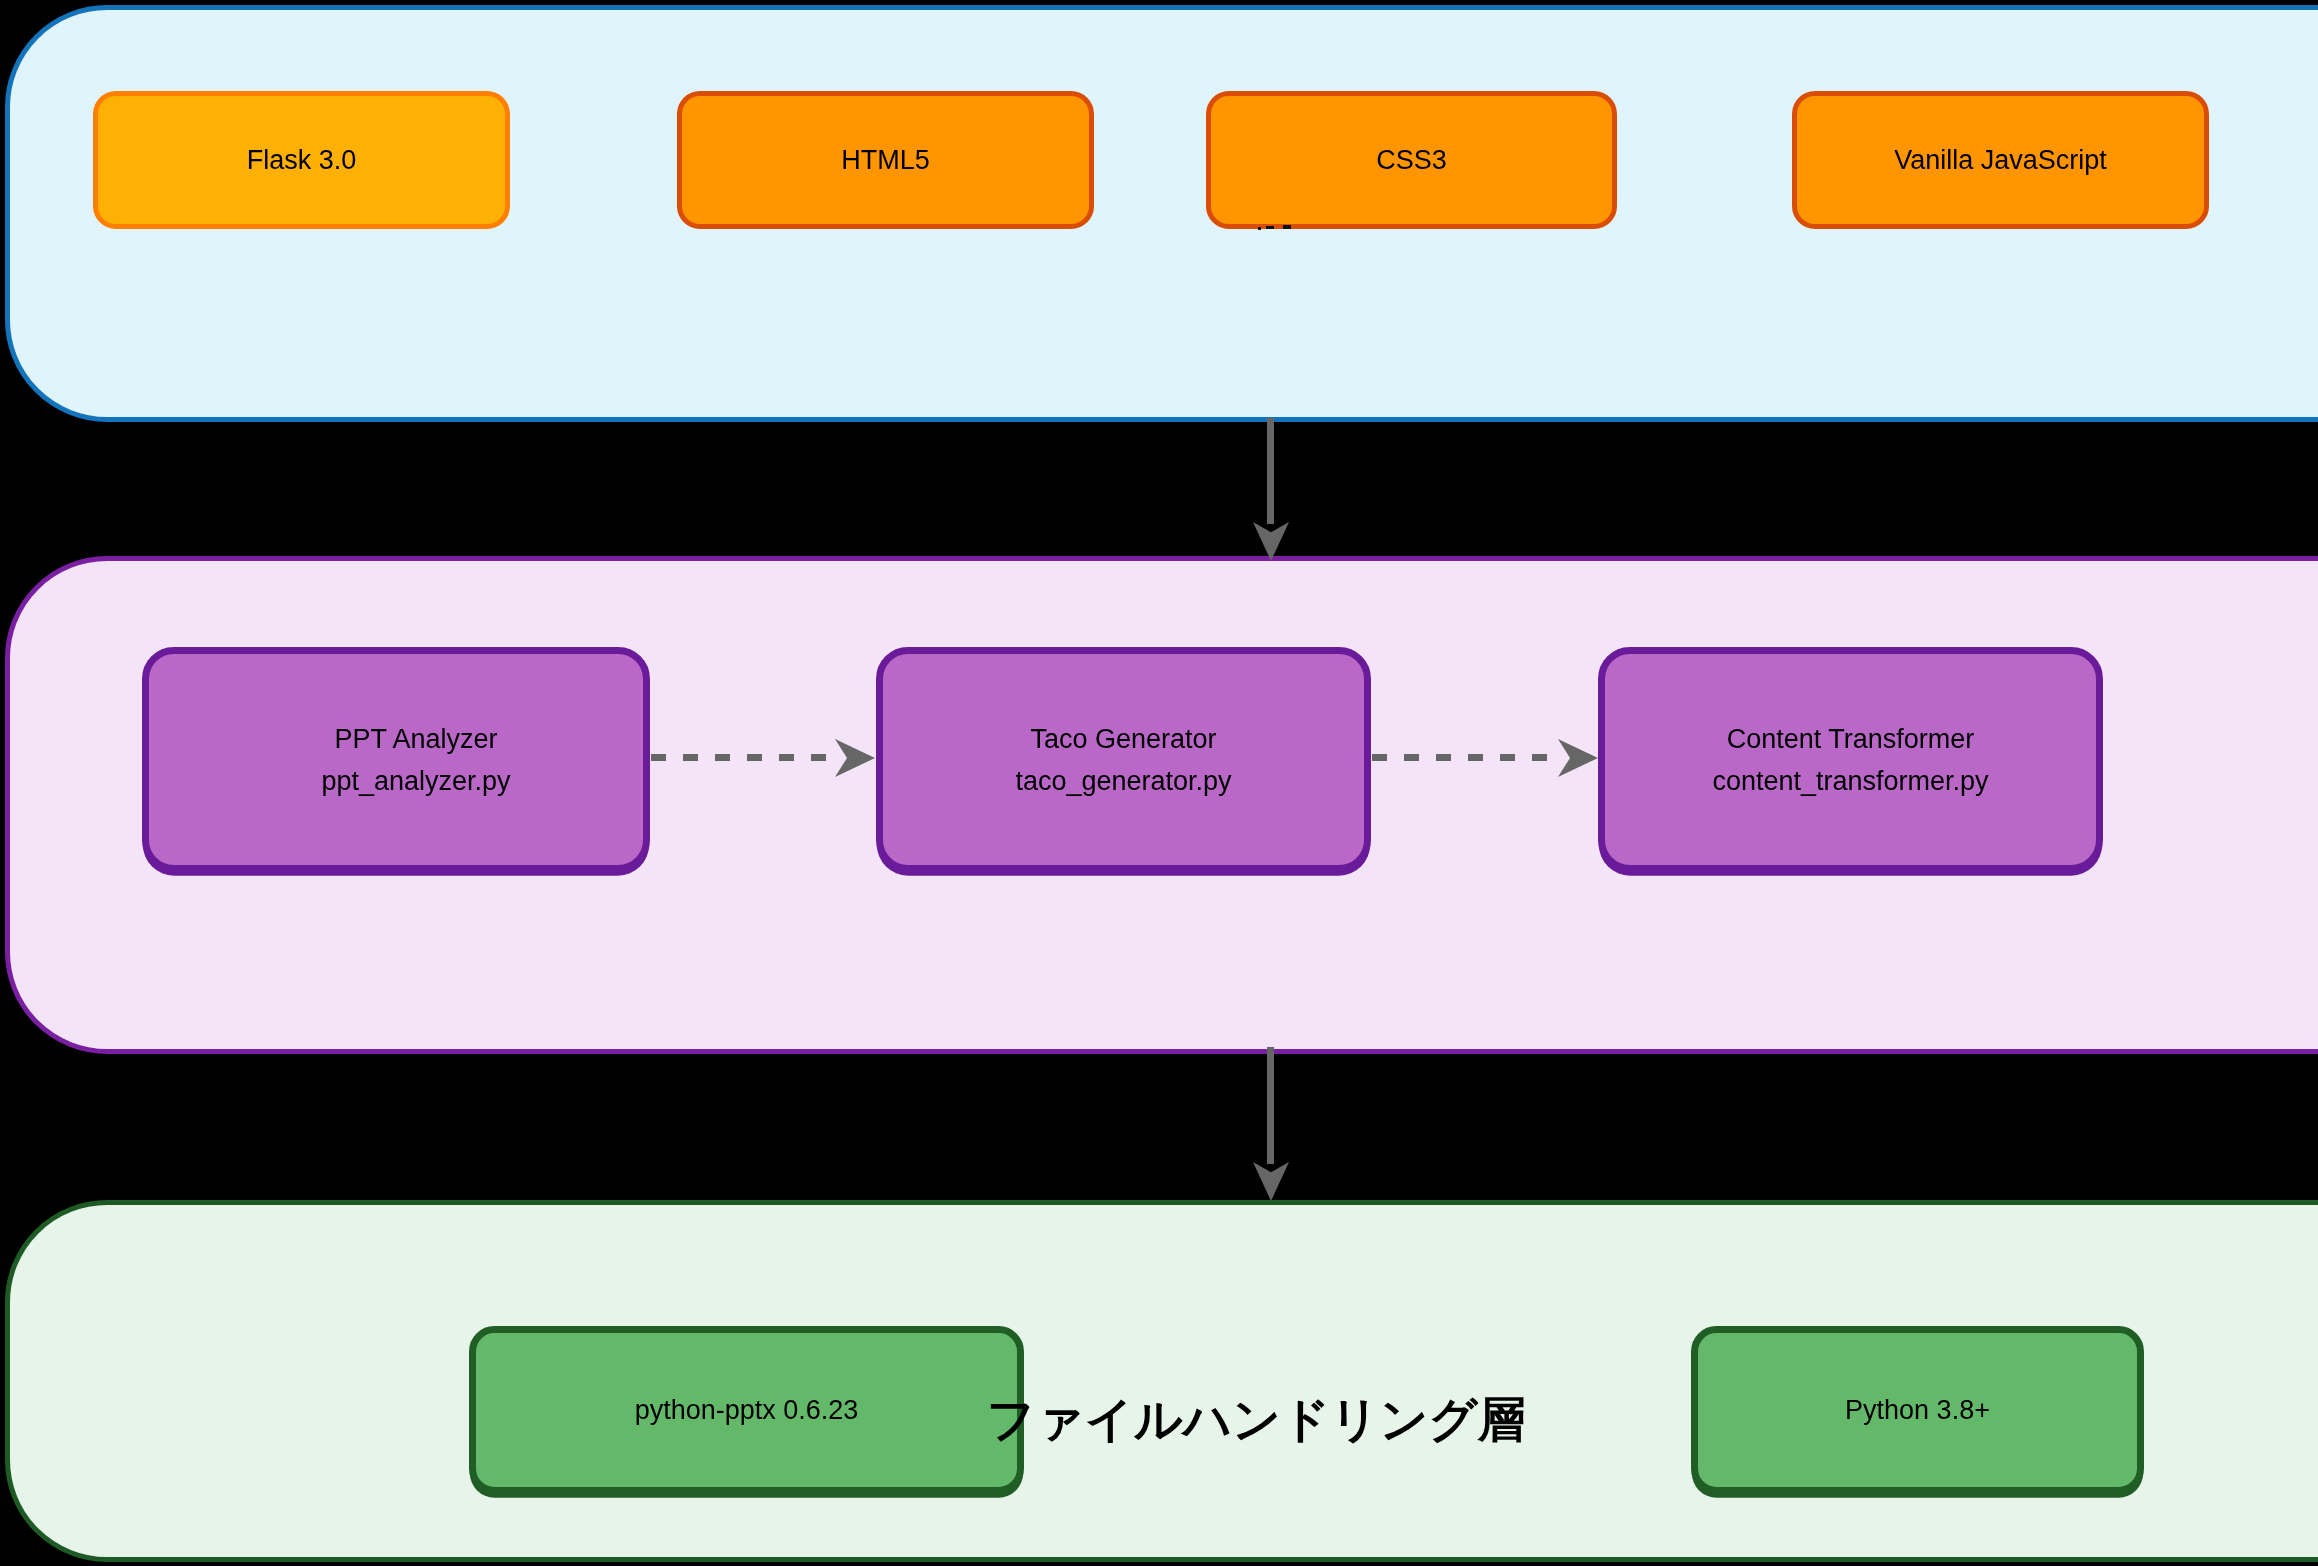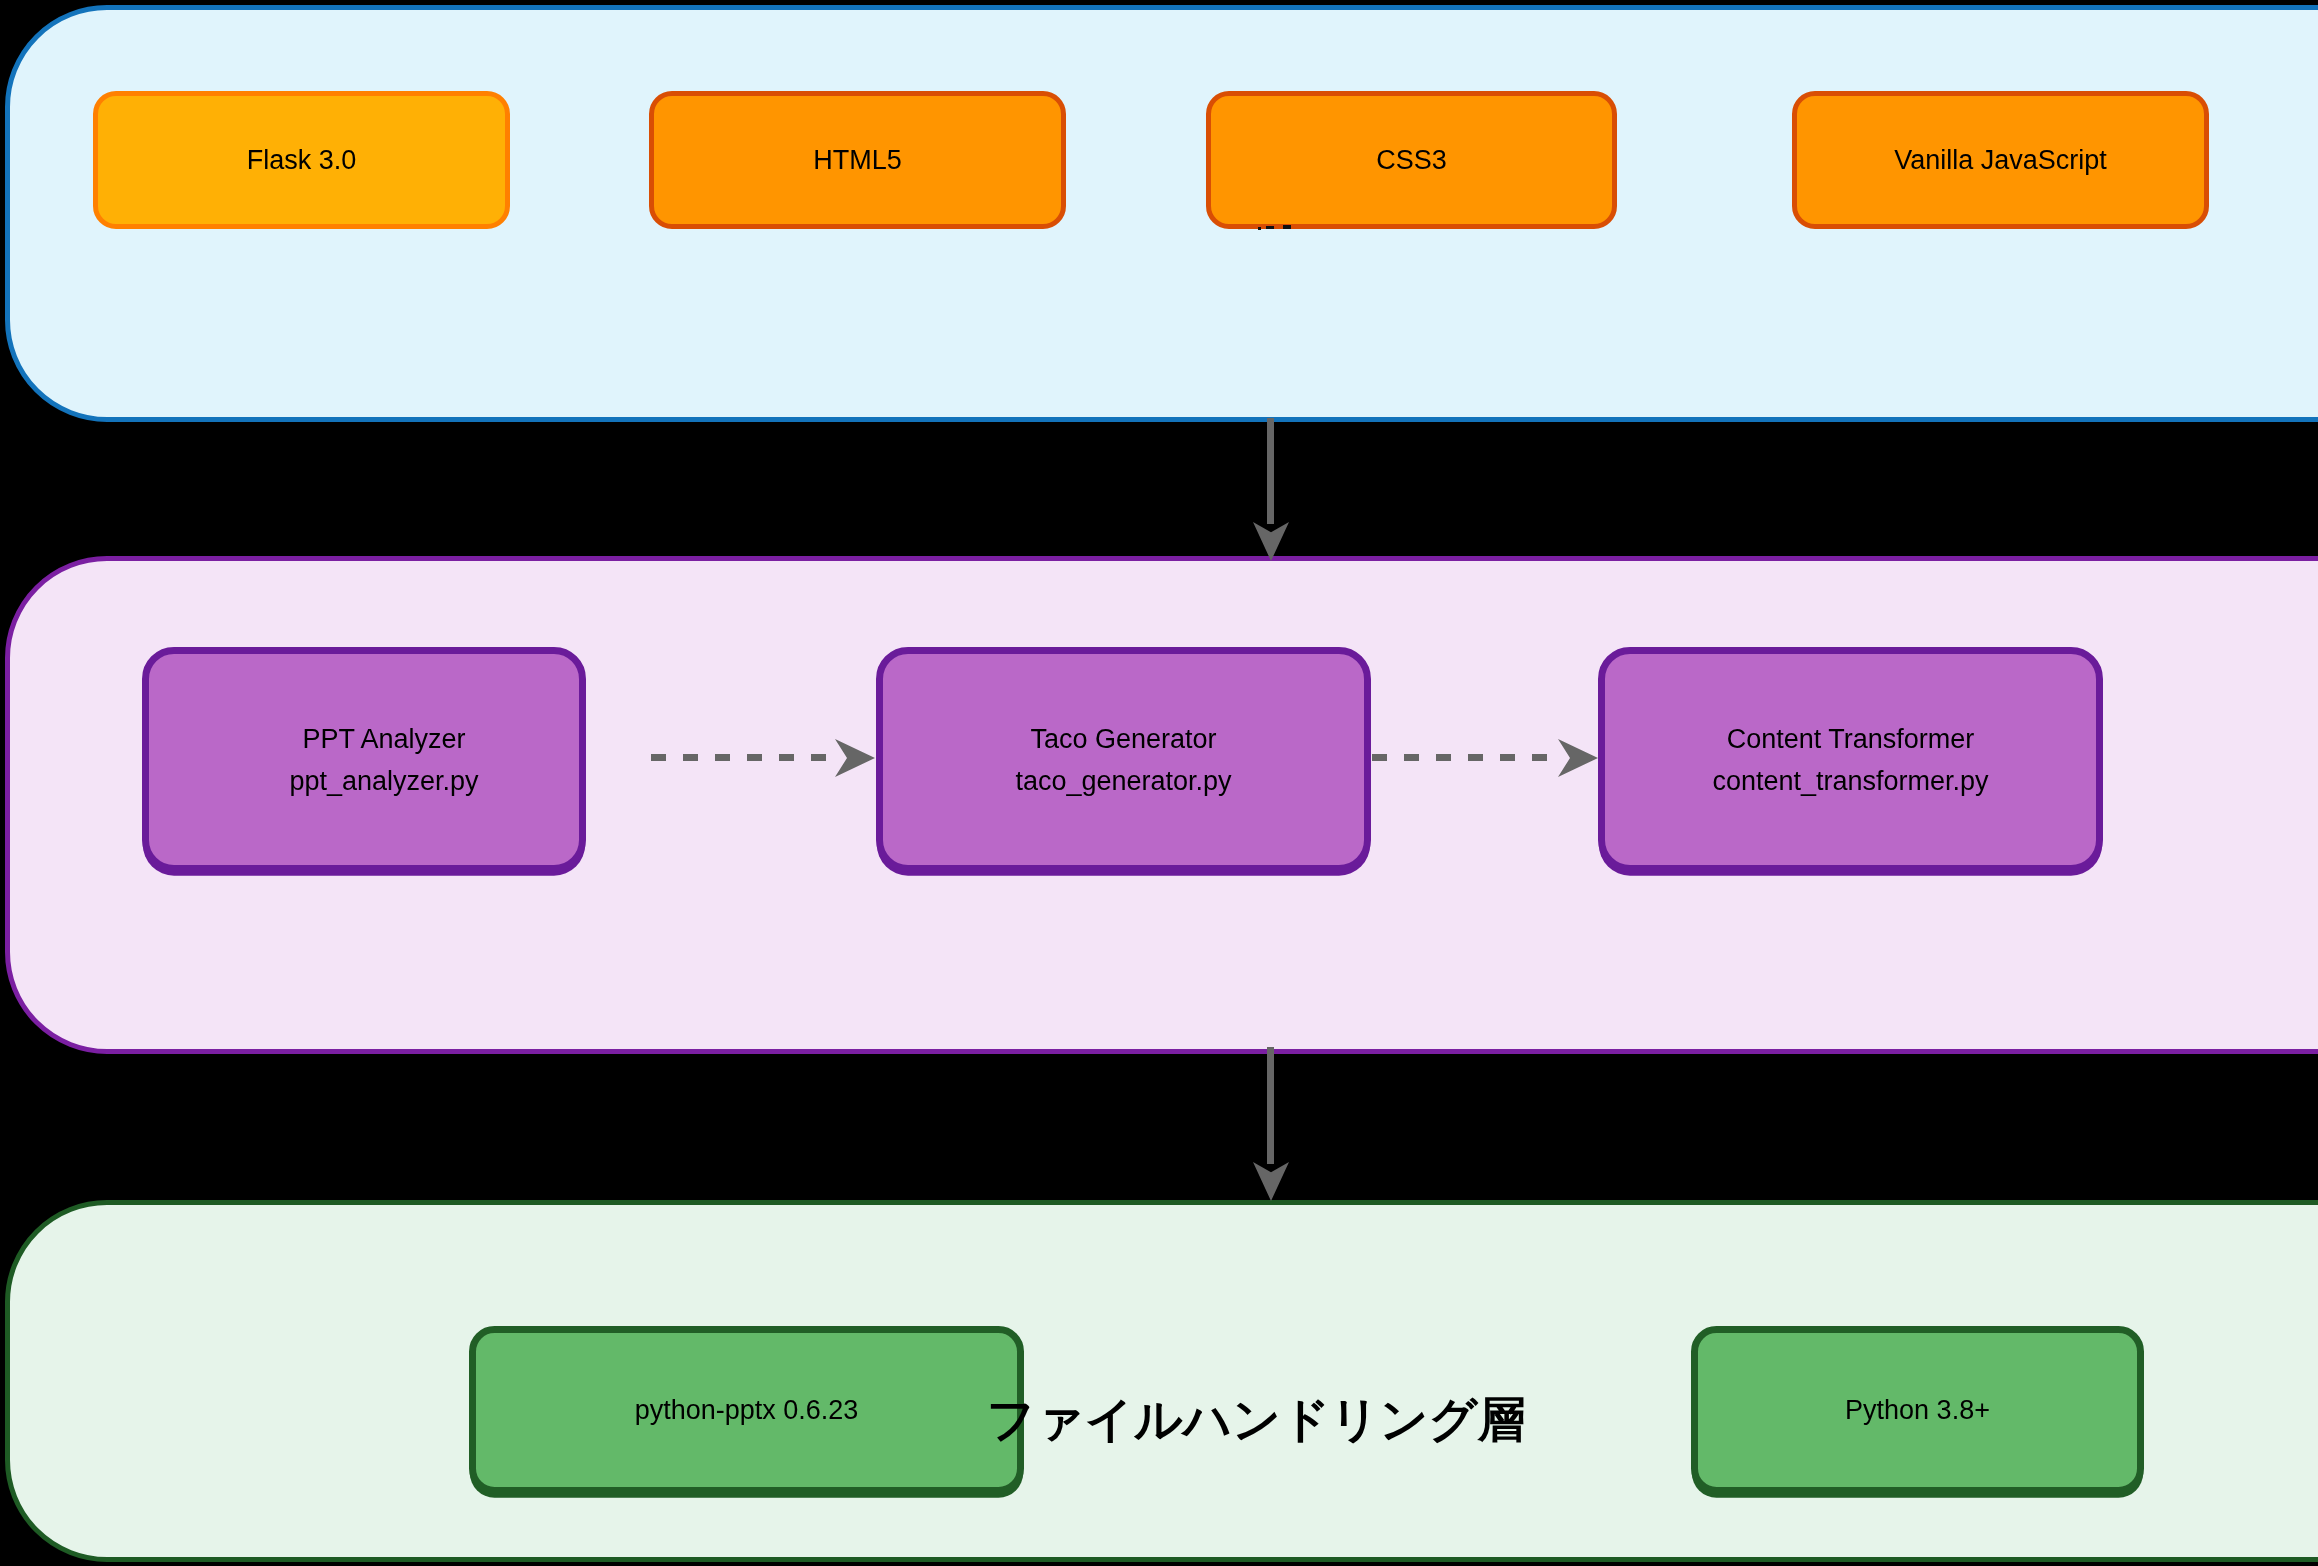--- a/index.html
+++ b/index.html
@@ -26,27 +26,27 @@
     background:var(--purple-layer-fill);border-color:var(--purple-layer-border);}
   #file-layer{left:4.6px;top:1200px;width:2503px;height:362px;
     background:var(--green-layer-fill);border-color:var(--green-layer-border);}
 
   .node{position:absolute;box-sizing:border-box;display:flex;flex-direction:column;
     align-items:center;justify-content:center;text-align:center;
     font-size:27px;line-height:42px;color:var(--text);}
   .node-orange{top:91px;height:138px;border-radius:23px;border:5.6px solid var(--orange-border);
     background:var(--orange-fill);}
   #node-flask{left:93px;width:417px;background:var(--flask-fill);border-color:var(--flask-border);}
-  #node-html5{left:649px;width:417px;}
+  #node-html5{left:677px;width:417px;}
   #node-css3{left:1206px;width:411px;}
   #node-vanillajs{left:1768px;width:417px;margin-left:24px;}
 
   .node-purple{top:647px;height:225px;border-radius:32px;border:7.4px solid var(--purple-node-border);
     background:var(--purple-node-fill);box-shadow:0 4.6px 0 -0.9px var(--purple-node-border);}
-  #node-ppt-analyzer{left:142px;width:444px;padding-left:40px;}
+  #node-ppt-analyzer{left:142px;width:508px;padding-left:40px;}
   #node-taco-generator{left:876px;width:495px;}
   #node-content-transformer{left:1598px;width:505px;text-align:right;}
 
   .node-green{top:1326px;height:168px;border-radius:25.5px;border:7.4px solid var(--green-node-border);
     background:var(--green-node-fill);box-shadow:0 4.6px 0 -0.9px var(--green-node-border);margin-left:43px;}
   #node-python-pptx{left:426px;width:555px;}
   #node-python{left:1648px;width:453px;}
 
   .file-layer-label{position:absolute;left:0;top:1392px;width:2512px;height:56px;
     line-height:56px;text-align:center;font-size:48px;font-weight:bold;color:var(--text);}

